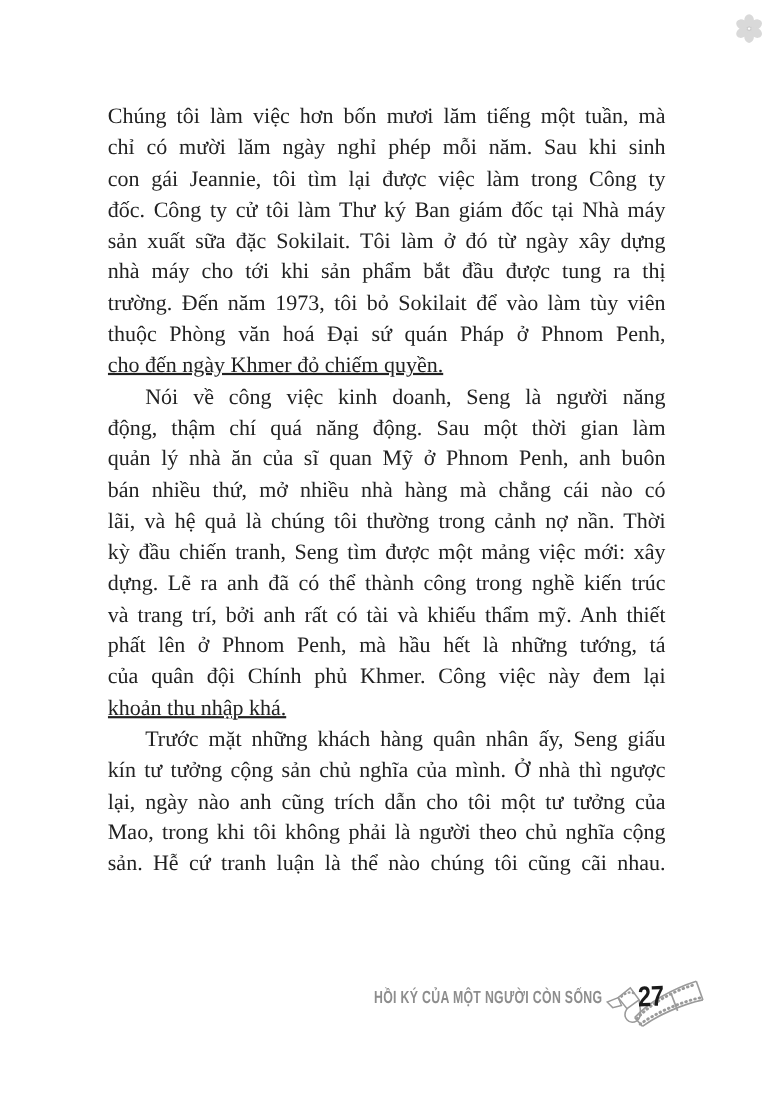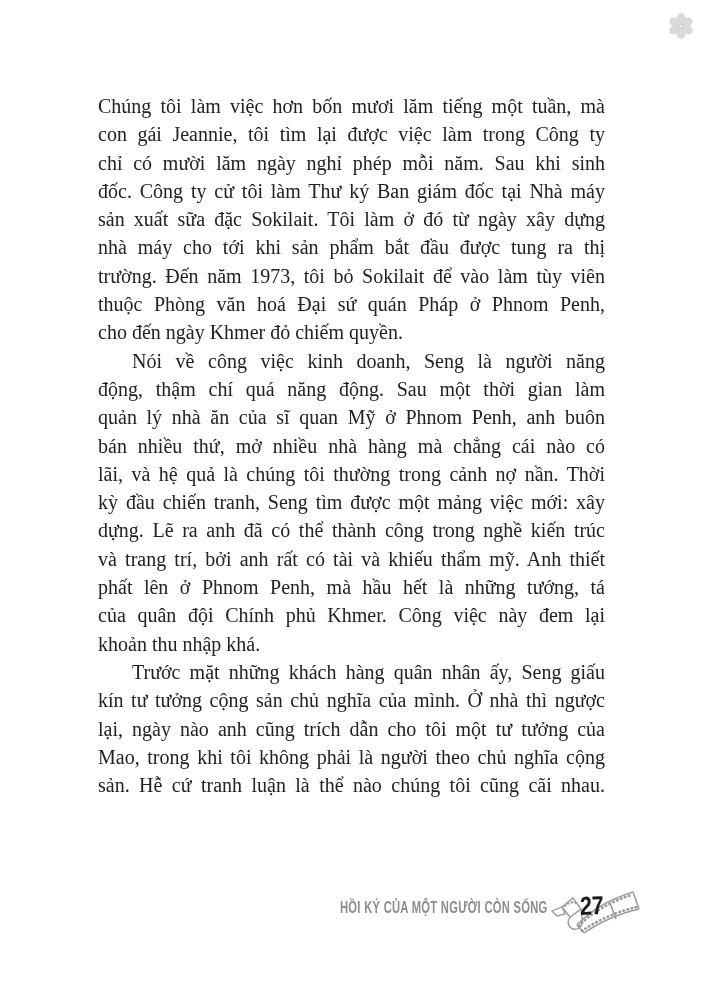--- a/index.html
+++ b/index.html
@@ -36,21 +36,21 @@
   }
   .paragraph { margin: 0; padding: 0; }
   .line {
     text-align: justify;
     text-align-last: justify;
     white-space: normal;
     overflow: hidden;
     height: 28.3px;
   }
   .line.indent { text-indent: 34px; }
-  .line.no-stretch { text-align-last: left; }
+  .line.no-stretch { text-align-last: left; text-decoration: underline; }
 
   
   .running-title {
     position: absolute;
     right: 160px;
     top: 899px;
     font-family: "Liberation Sans", "DejaVu Sans", sans-serif;
     font-weight: bold;
     font-size: 16px;
     letter-spacing: 0.4px;
@@ -94,22 +94,22 @@
       <ellipse cx="16" cy="8.6" rx="4.4" ry="5.6" transform="rotate(240 16 16)"></ellipse>
       <ellipse cx="16" cy="8.6" rx="4.4" ry="5.6" transform="rotate(300 16 16)"></ellipse>
     </g>
     <circle cx="16" cy="16" r="2.4" fill="#cccccc"></circle>
     <circle cx="16" cy="16" r="1.1" fill="#ffffff"></circle>
   </svg>
 
   <div class="body-text" style="color: rgb(34, 34, 34);">
       <div class="paragraph">
         <div class="line">Chúng tôi làm việc hơn bốn mươi lăm tiếng một tuần, mà</div>
+        <div class="line">chỉ có mười lăm ngày nghỉ phép mỗi năm. Sau khi sinh</div>
         <div class="line">con gái Jeannie, tôi tìm lại được việc làm trong Công ty</div>
-        <div class="line">chỉ có mười lăm ngày nghỉ phép mỗi năm. Sau khi sinh</div>
         <div class="line">đốc. Công ty cử tôi làm Thư ký Ban giám đốc tại Nhà máy</div>
         <div class="line">sản xuất sữa đặc Sokilait. Tôi làm ở đó từ ngày xây dựng</div>
         <div class="line">nhà máy cho tới khi sản phẩm bắt đầu được tung ra thị</div>
         <div class="line">trường. Đến năm 1973, tôi bỏ Sokilait để vào làm tùy viên</div>
         <div class="line">thuộc Phòng văn hoá Đại sứ quán Pháp ở Phnom Penh,</div>
         <div class="line no-stretch">cho đến ngày Khmer đỏ chiếm quyền.</div>
       </div>
       <div class="paragraph">
         <div class="line indent">Nói về công việc kinh doanh, Seng là người năng</div>
         <div class="line">động, thậm chí quá năng động. Sau một thời gian làm</div>

